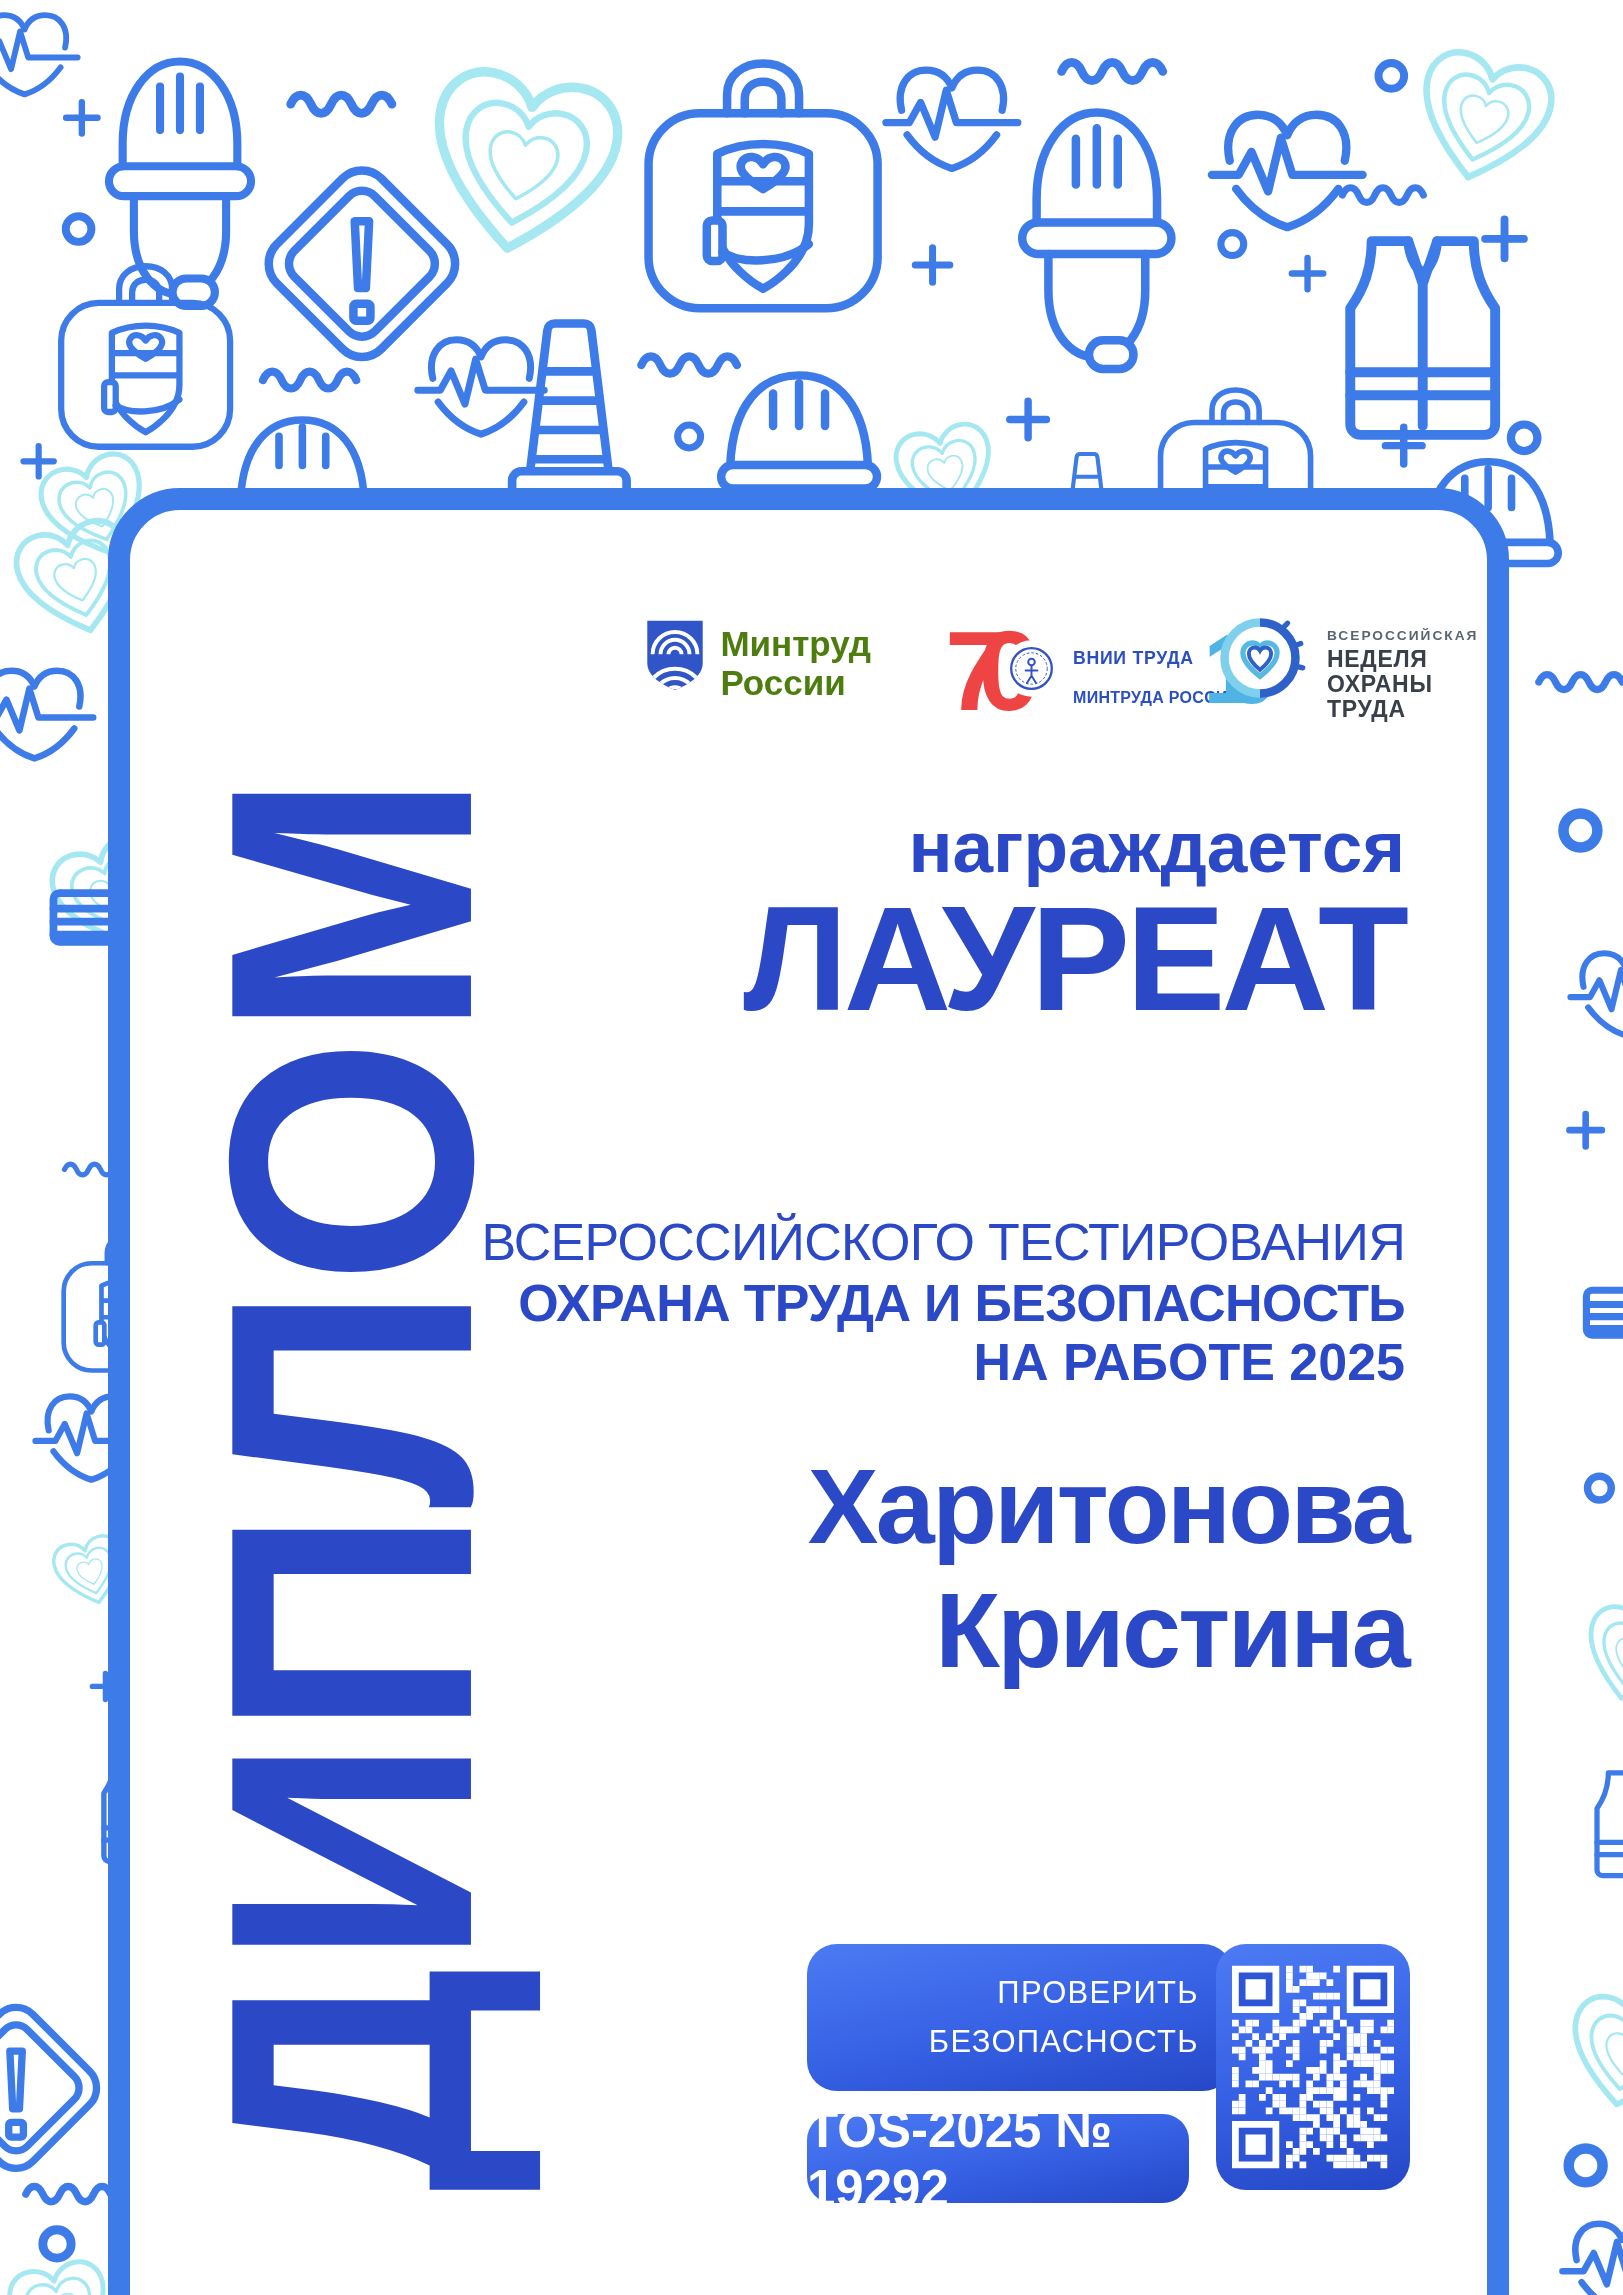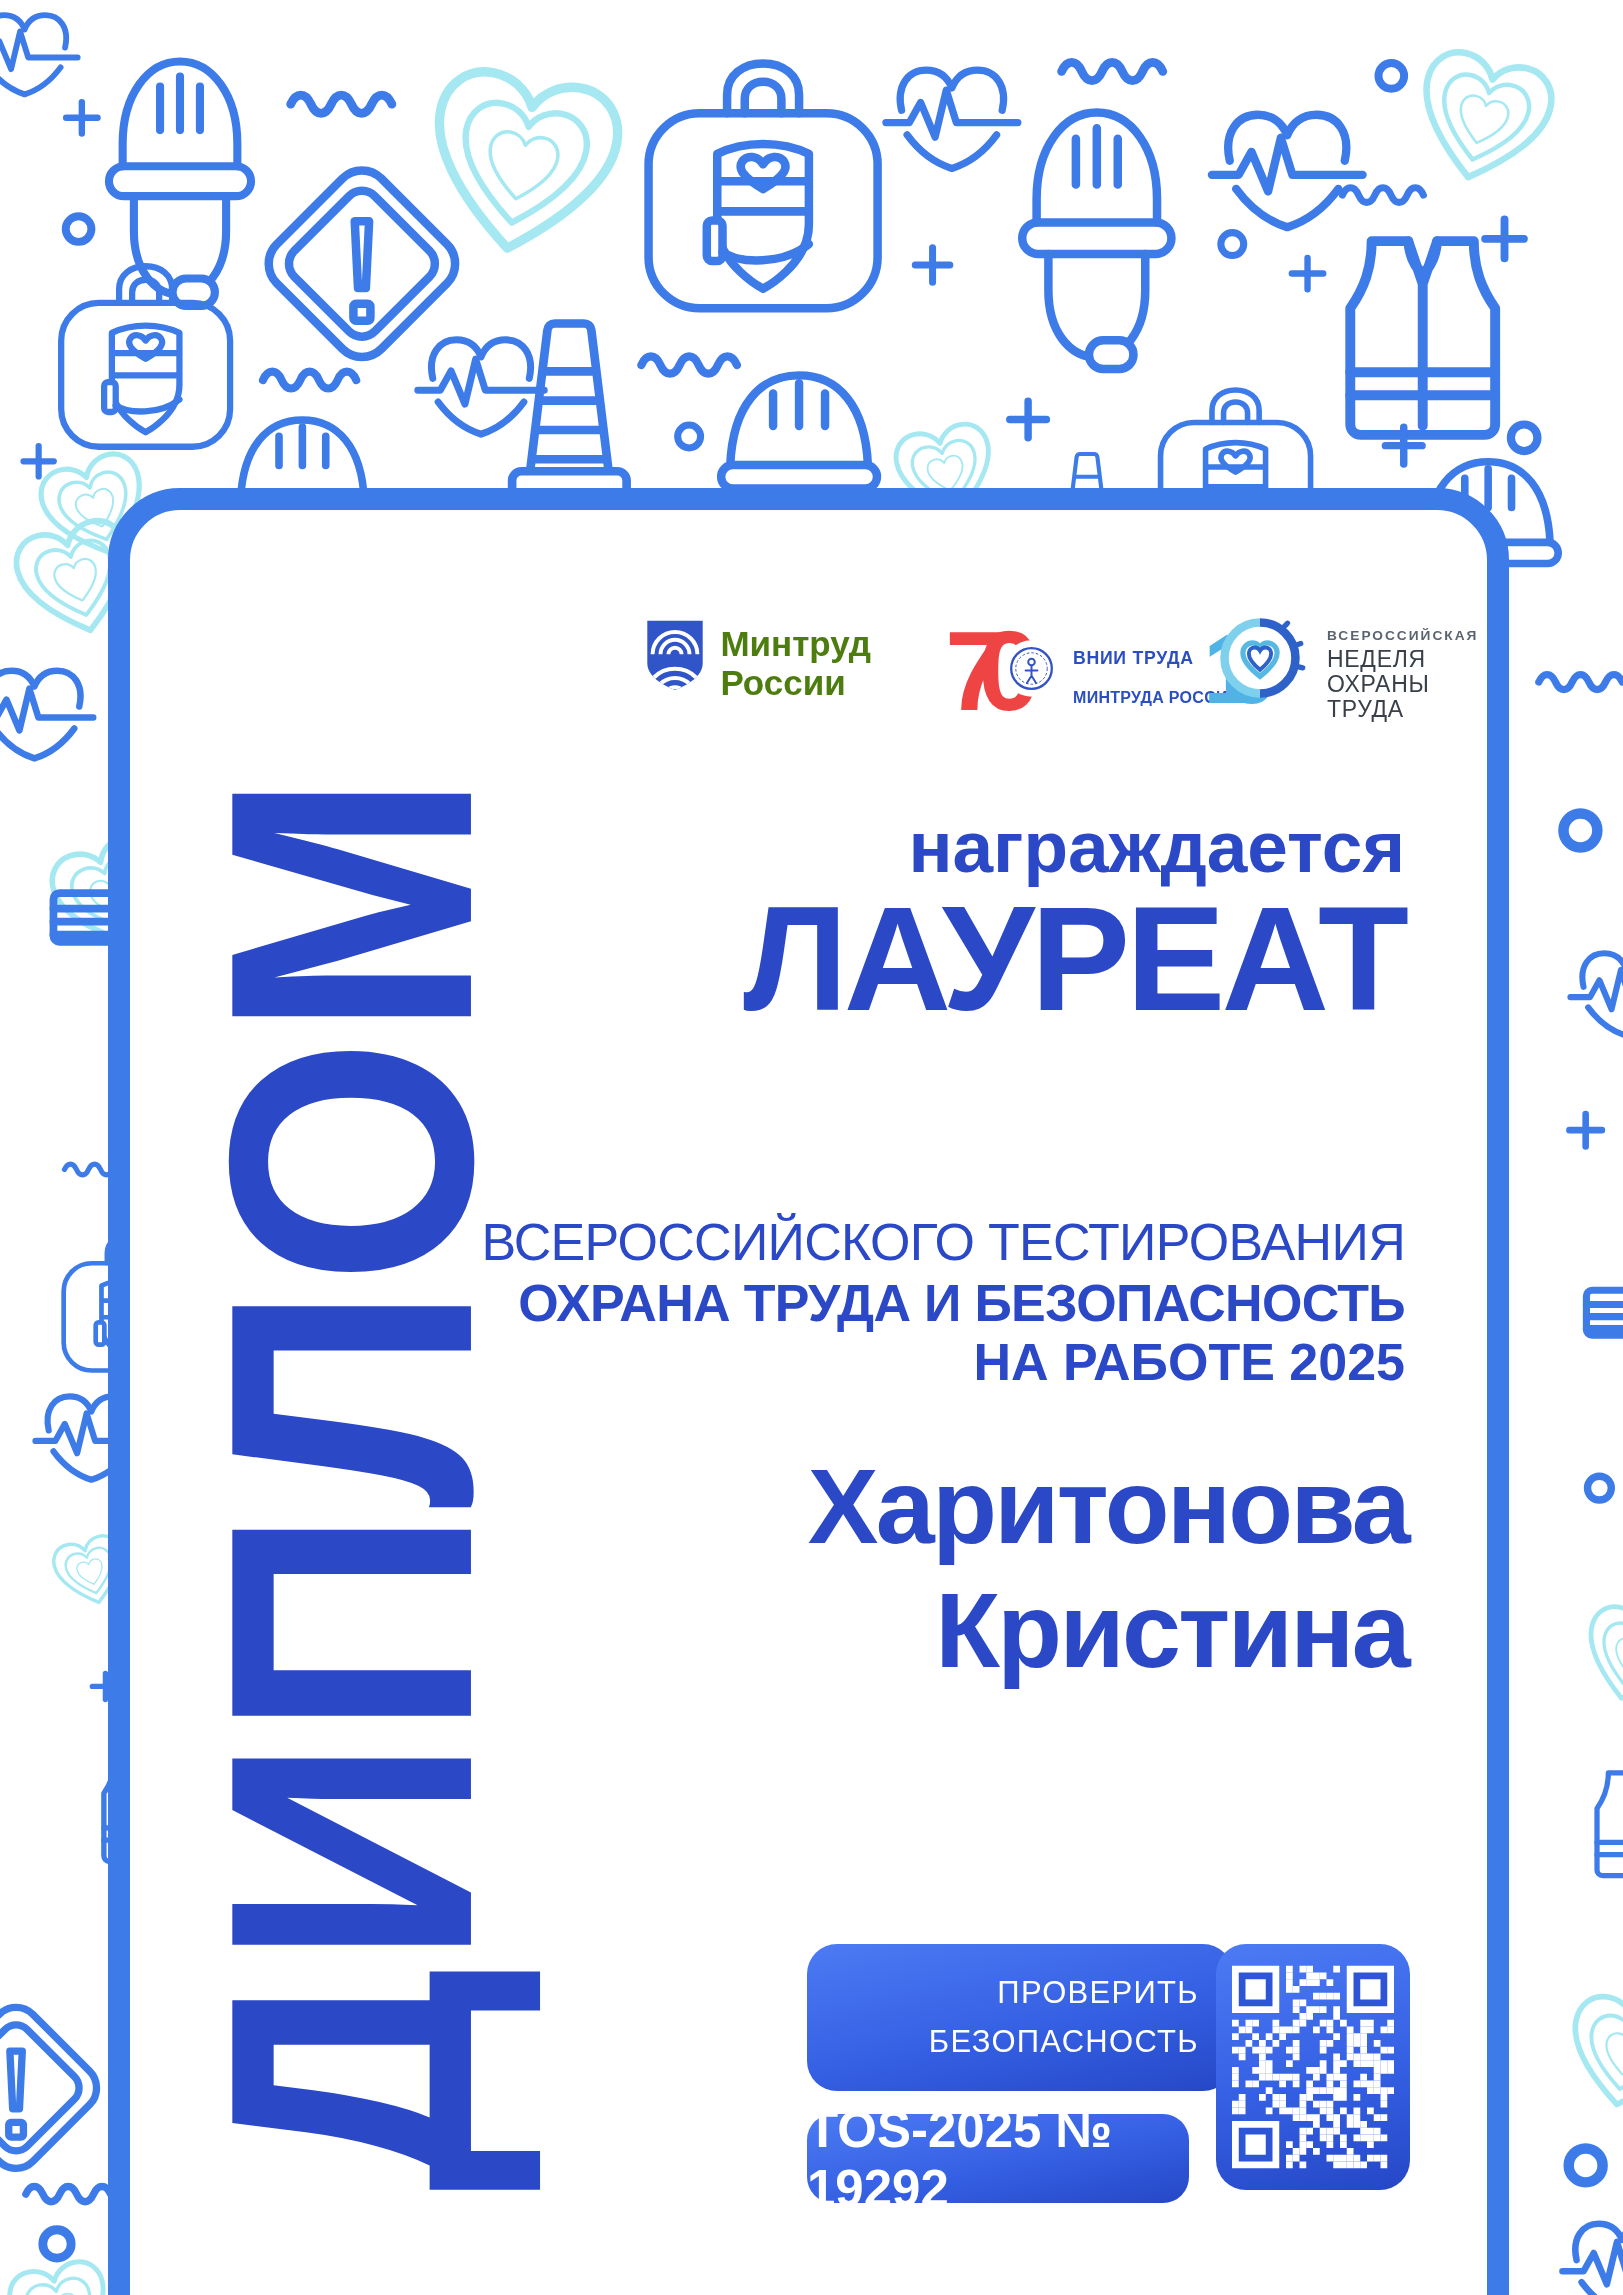--- a/index.html
+++ b/index.html
@@ -24,21 +24,21 @@
   .vn-emblem{position:absolute;left:57px;top:23.6px}
   .vnii-txt{position:absolute;left:128px;top:33px;color:#2B4FC0;font-weight:bold;white-space:nowrap}
   .vnii-txt .l1{font-size:17.7px;letter-spacing:0.7px}
   .vnii-txt .l2{font-size:16px;letter-spacing:0.3px;margin-top:20px}
   .lg-vnot{left:1073px;top:105px;width:301px;height:118px}
   .ndig{position:absolute;left:0;top:5.2px;font-size:98px;font-weight:bold;color:#4FB3E6;
         letter-spacing:-33px;line-height:1}
   .n-emblem{position:absolute;left:10.5px;top:-2.6px}
   .vnot-txt{position:absolute;left:124px;top:13px;white-space:nowrap}
   .vnot-tag{font-size:13.7px;font-weight:bold;color:#5A6470;letter-spacing:2px}
-  .vnot-big{font-size:23px;font-weight:normal;color:#39404A;line-height:1.1;letter-spacing:0.7px;margin-top:3.9px}
+  .vnot-big{font-size:23px;font-weight:bold;color:#39404A;line-height:1.1;letter-spacing:0.7px;margin-top:3.9px}
   
   .vtitle{left:0;top:0;width:1356px;height:1873px}
   .vtitle text{fill:#2B48C6;font-weight:bold;font-family:"Liberation Sans","DejaVu Sans",sans-serif}
   
   .t{position:absolute;color:#2B48C6;white-space:nowrap;line-height:1}
   .intro{right:82px;top:300px;font-size:73px;font-weight:bold}
   .laureate{right:82px;top:374px;font-size:149px;font-weight:bold;letter-spacing:-3.9px}
   .c1{right:82px;top:706px;font-size:52px;font-weight:400;letter-spacing:-0.7px}
   .c2{right:82px;top:767px;font-size:52px;font-weight:bold;letter-spacing:-0.7px}
   .c3{right:82px;top:826px;font-size:52px;font-weight:bold}

